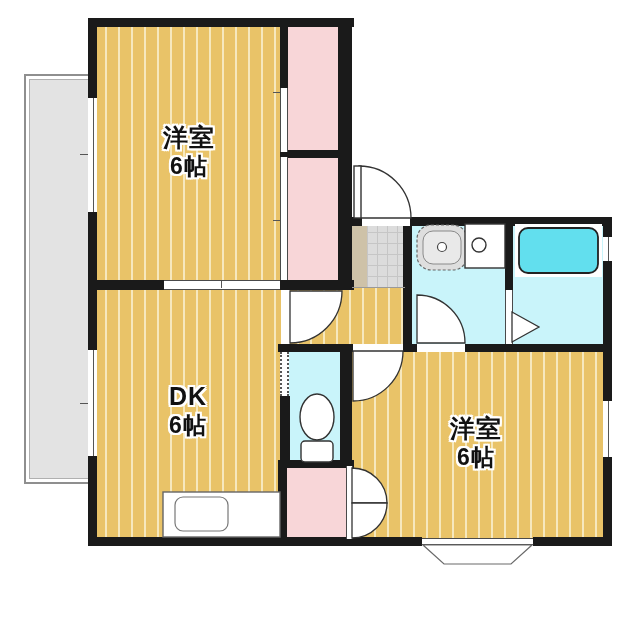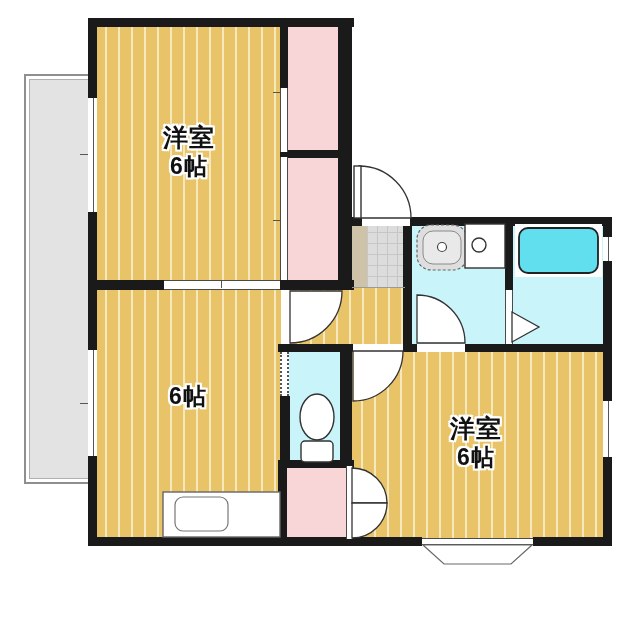--- a/index.html
+++ b/index.html
@@ -157,20 +157,21 @@
       <rect x="163" y="492" width="117" height="45" fill="#fff" stroke="#666" stroke-width="1.4"></rect>
       <rect x="175" y="497" width="53" height="34" rx="8" fill="#fff" stroke="#777" stroke-width="1.2"></rect>
     </g>
   </svg>
 
   <div class="room-label" style="left:117px;top:123px;width:144px;">
     <div>洋室</div>
     <div class="size">6帖</div>
   </div>
   <div class="room-label" style="left:116px;top:382px;width:144px;">
+    <div>DK</div>
     <div class="size">6帖</div>
   </div>
   <div class="room-label" style="left:404px;top:414px;width:144px;">
     <div>洋室</div>
     <div class="size">6帖</div>
   </div>
 
 </div>
 
 </body></html>

